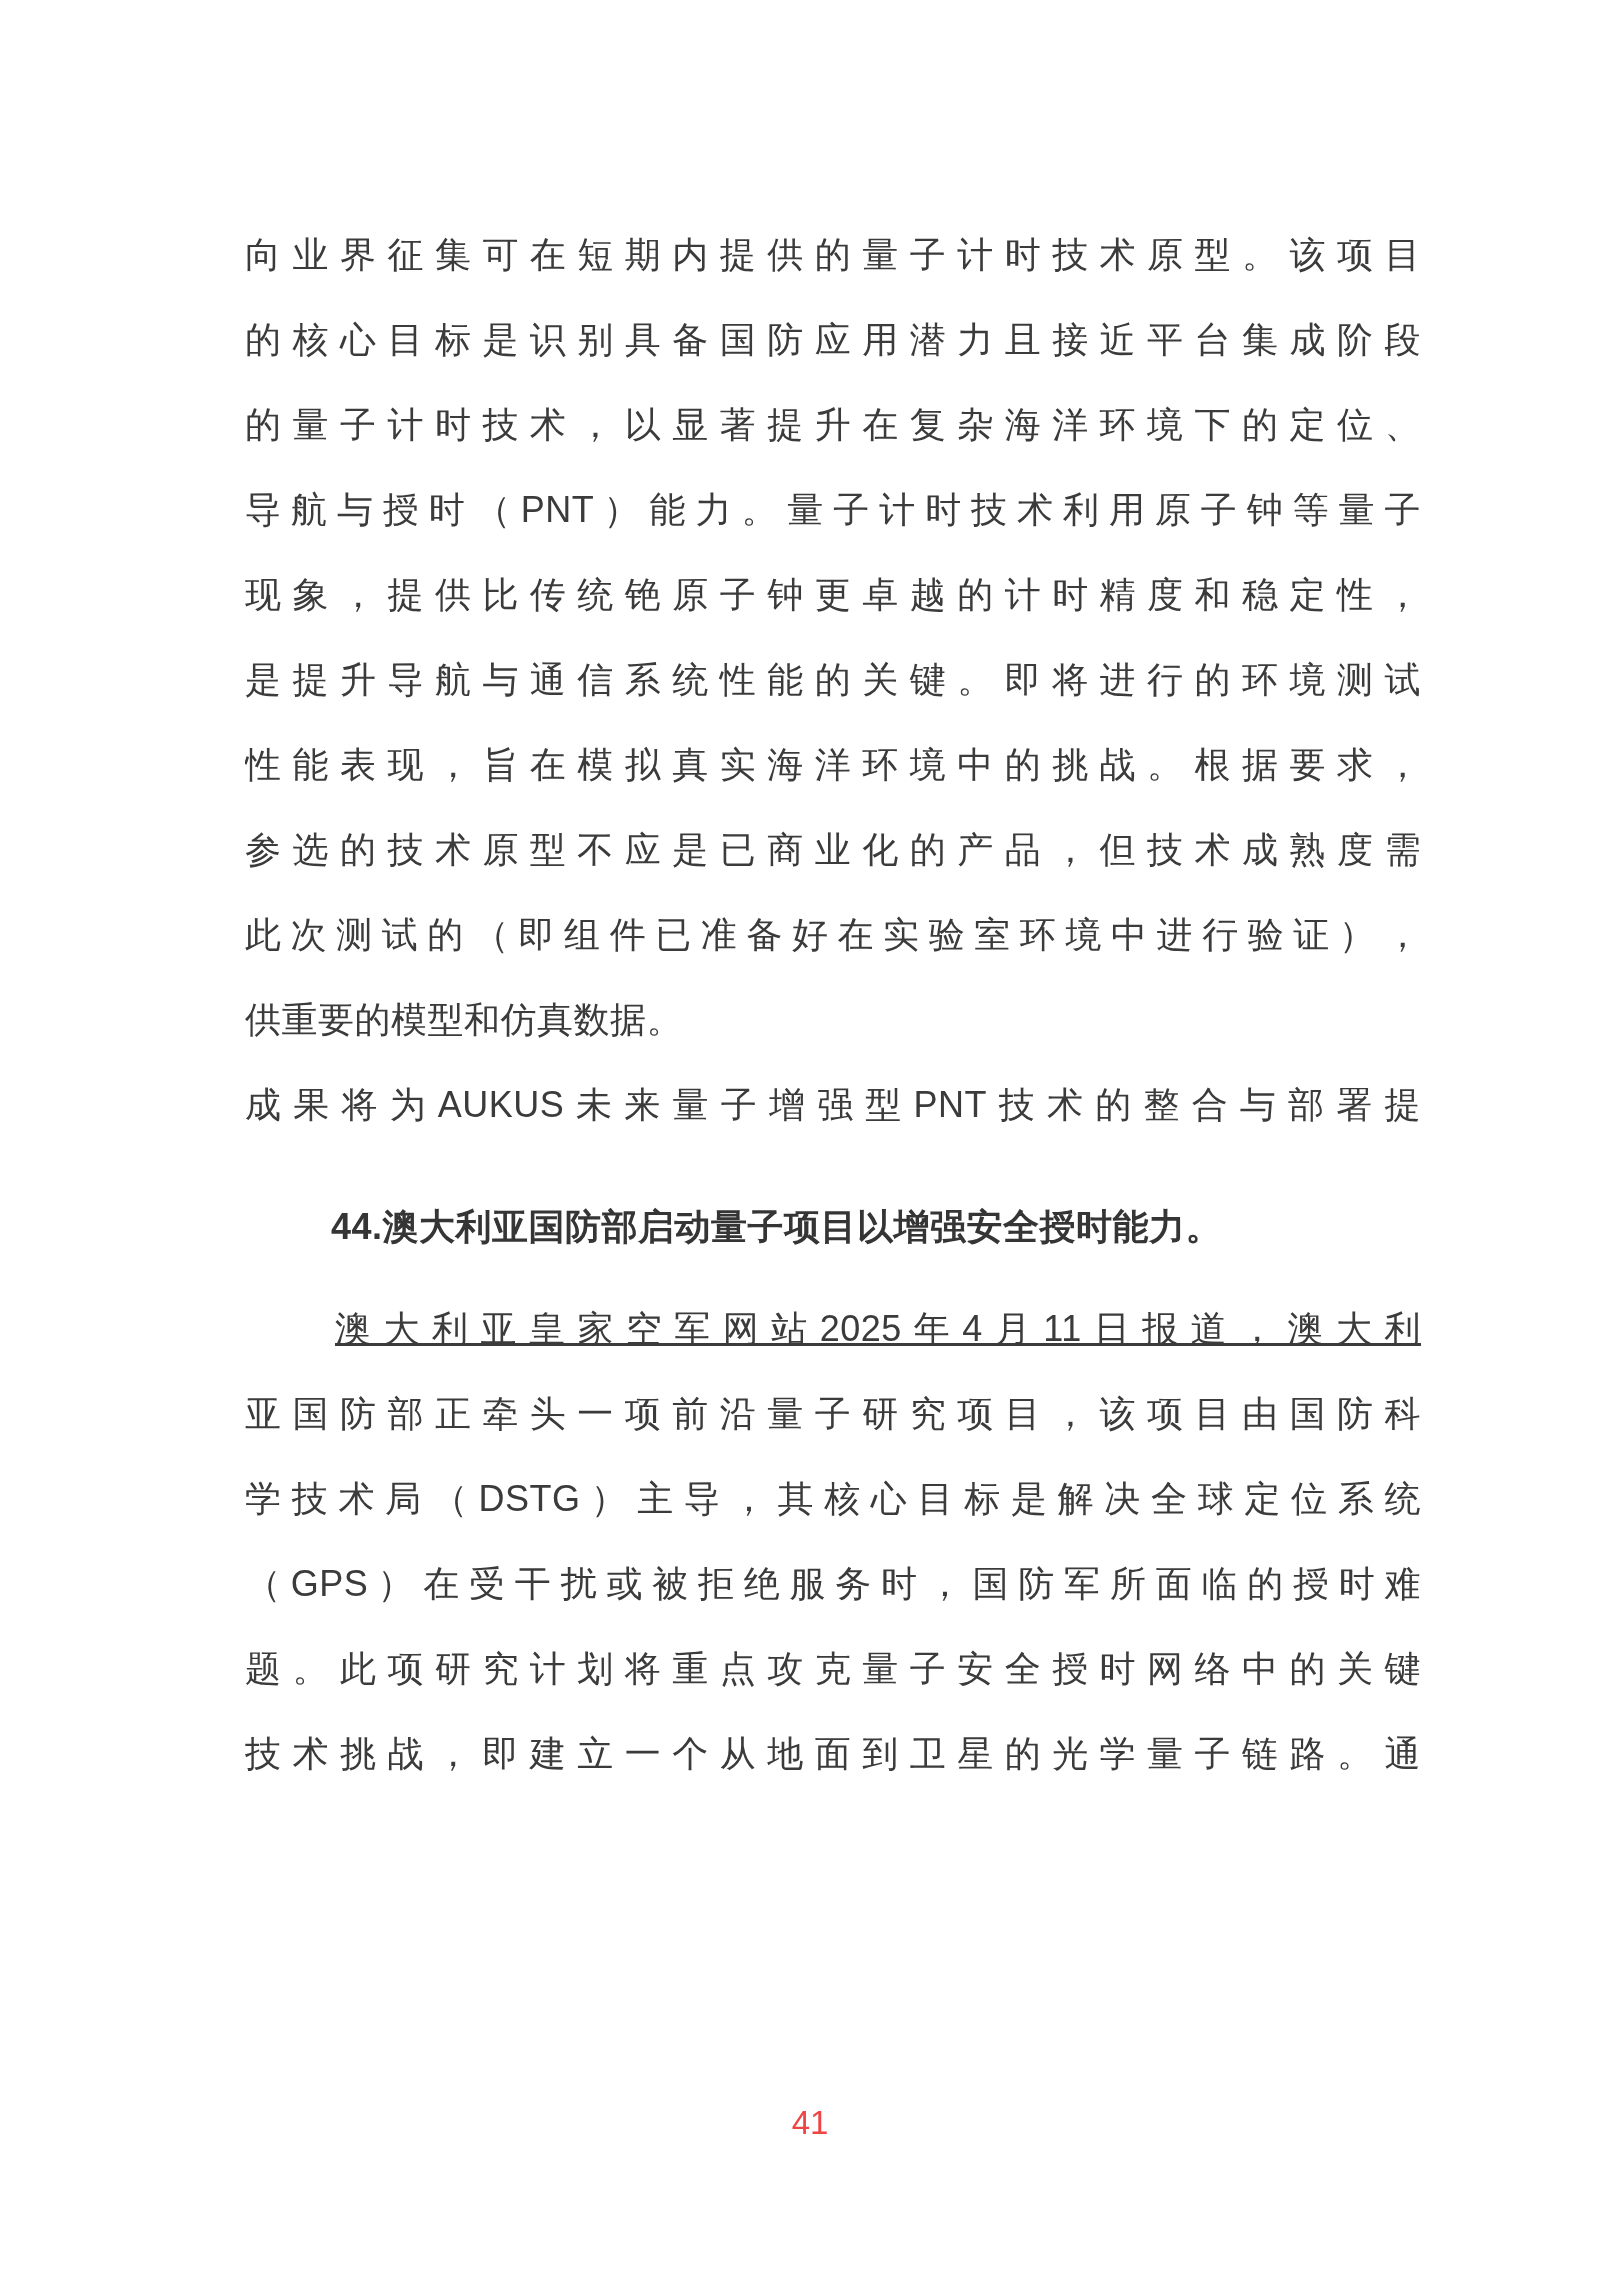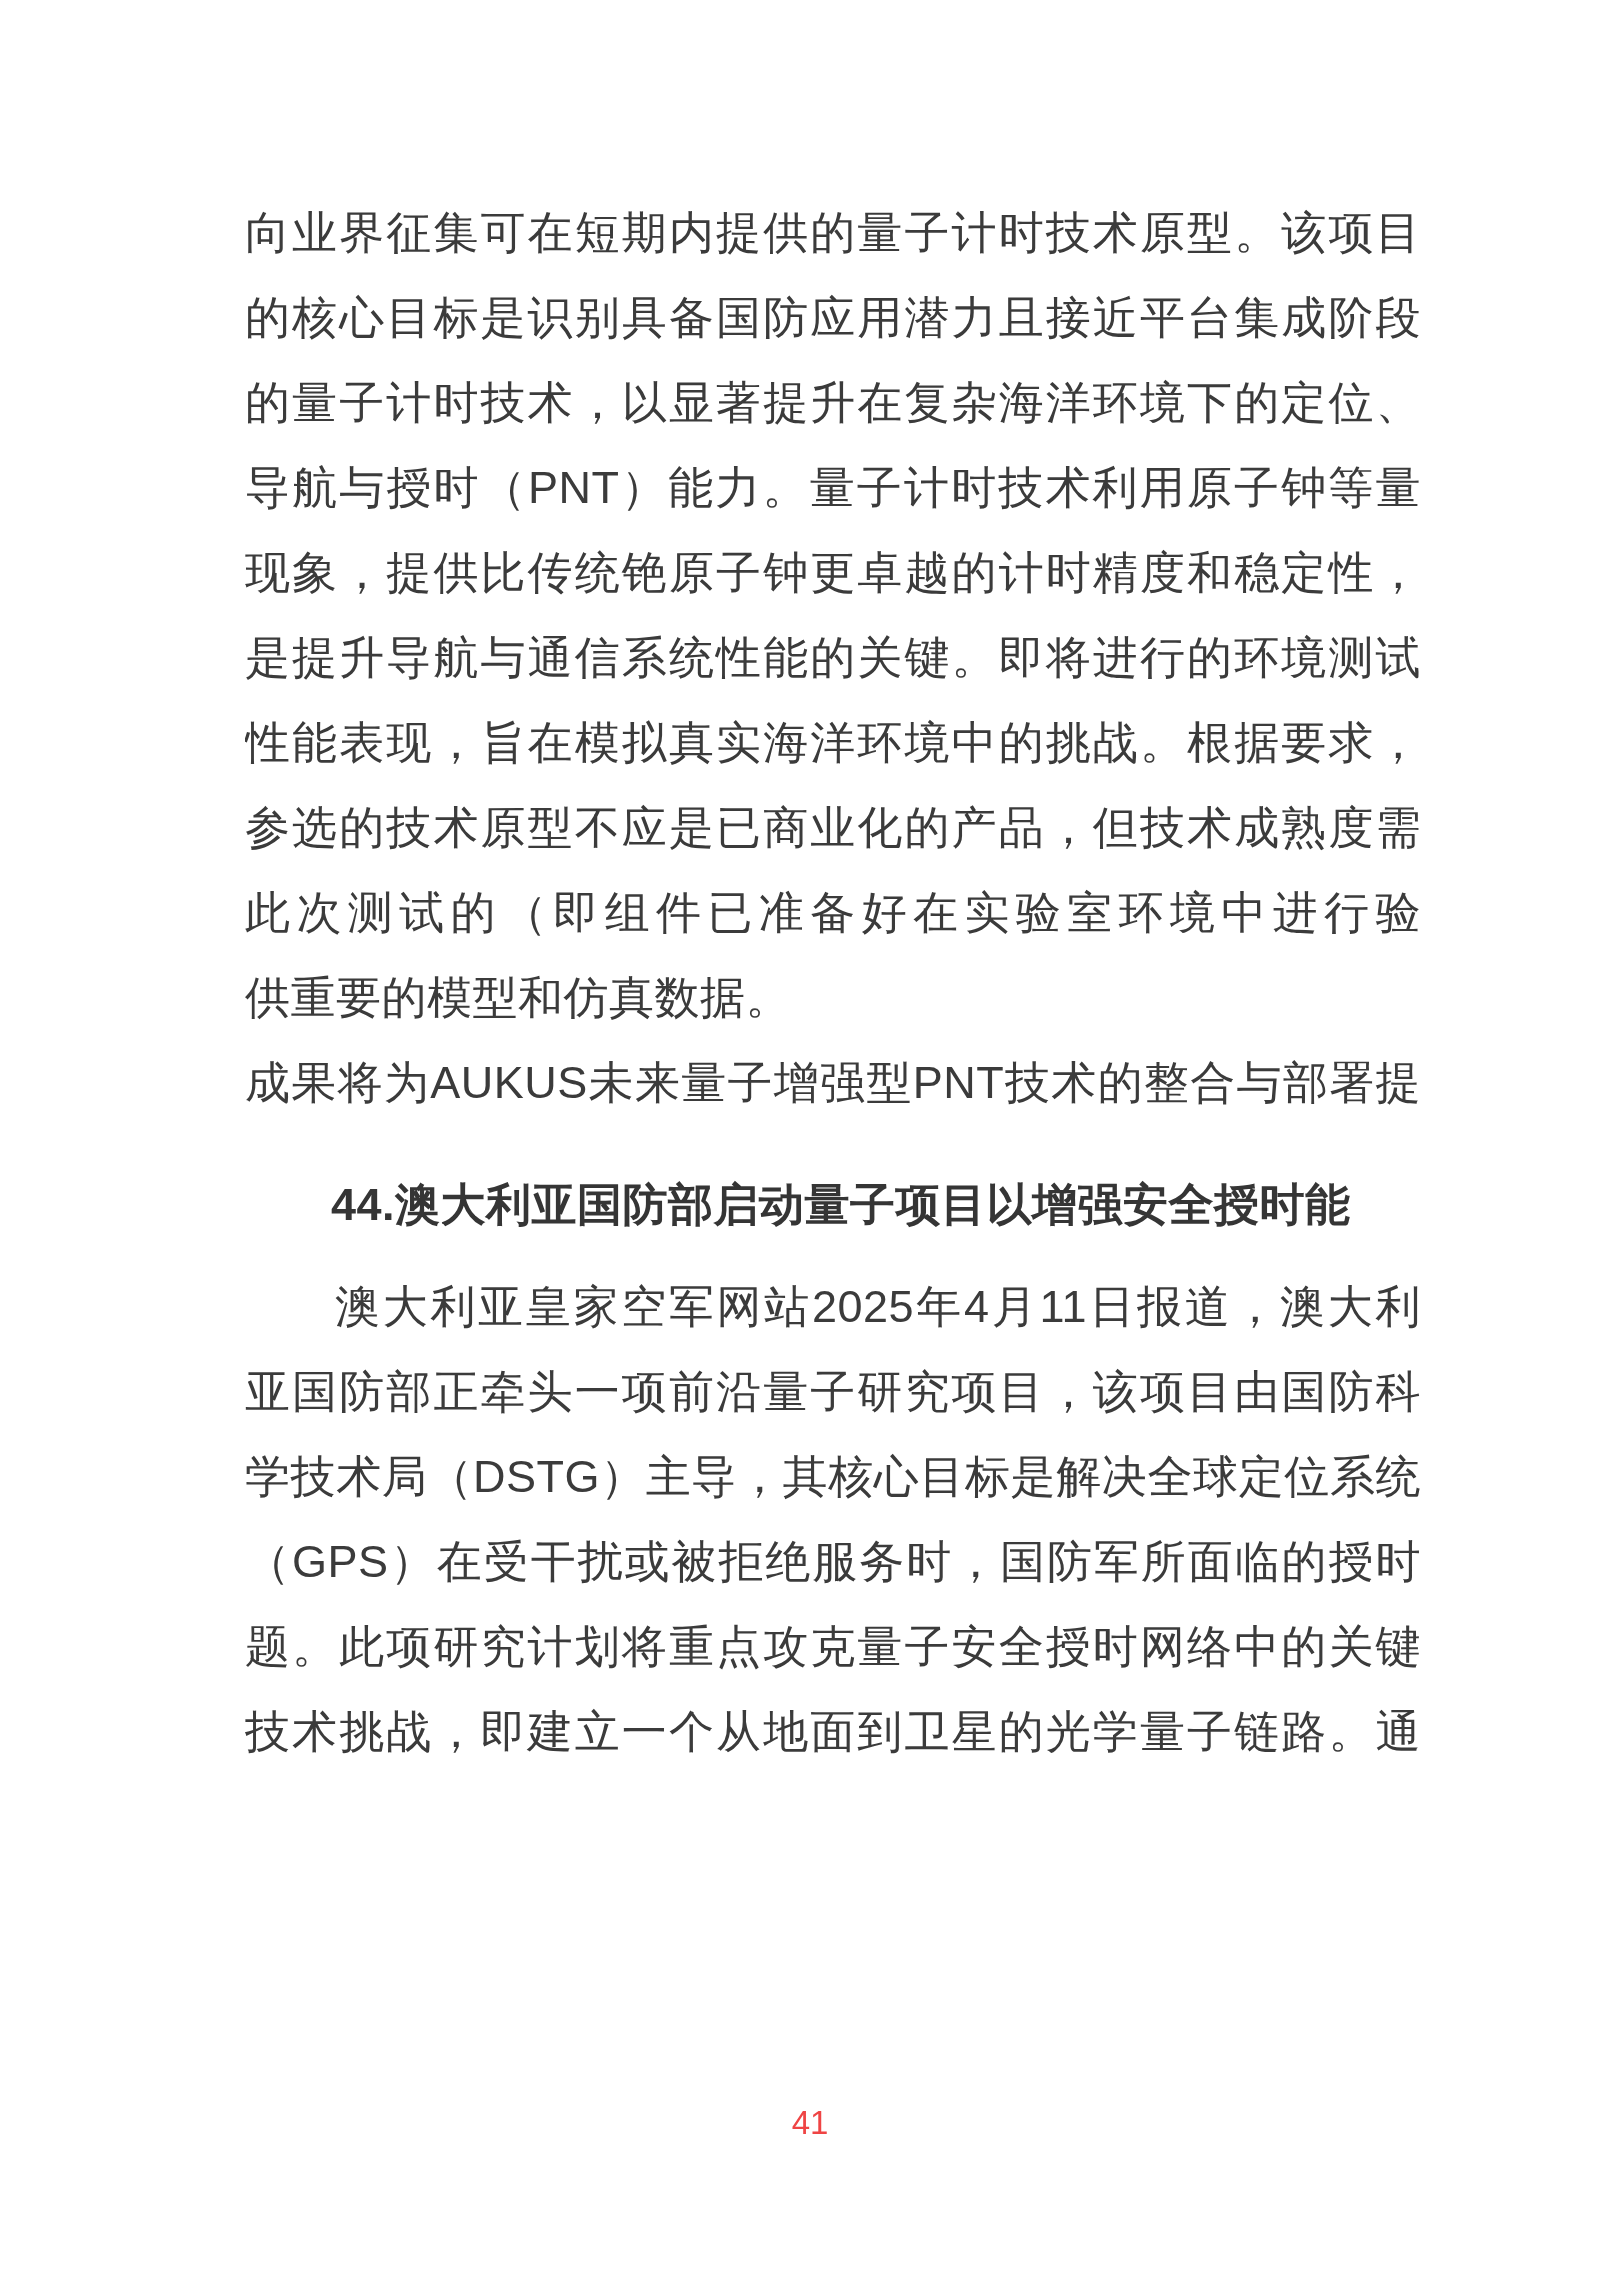--- a/index.html
+++ b/index.html
@@ -11,39 +11,40 @@
     position: relative;
     width: 1620px;
     height: 2291px;
     font-family: "Liberation Sans", sans-serif;
     color: #3b3b3b;
     overflow: hidden;
   }
   .doc {
     position: absolute;
     left: 245px;
-    top: 190px;
+    top: 212px;
     width: 1176px;
-    font-size: 45px;
+    font-size: 36px;
     line-height: 85px;
     letter-spacing: 0.5px;
   }
   .para { margin: 0; }
   .tline {
     height: 85px;
     overflow: hidden;
     text-align: left;
   }
   .tline.just {
     text-align: justify;
     text-align-last: justify;
     text-justify: inter-character;
   }
   .tline.ind {
     padding-left: 90px;
+    text-decoration: underline;
   }
   .heading {
     font-weight: bold;
     margin-top: 37px;
     margin-bottom: 16.7px;
     padding-left: 86px;
     height: 85px;
     line-height: 85px;
     overflow: hidden;
     color: #353535;

